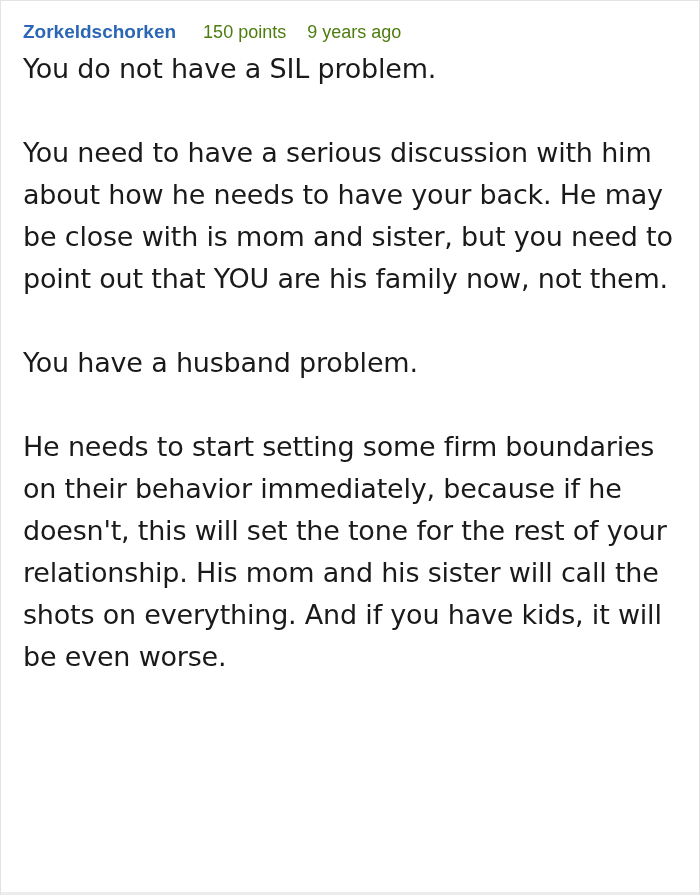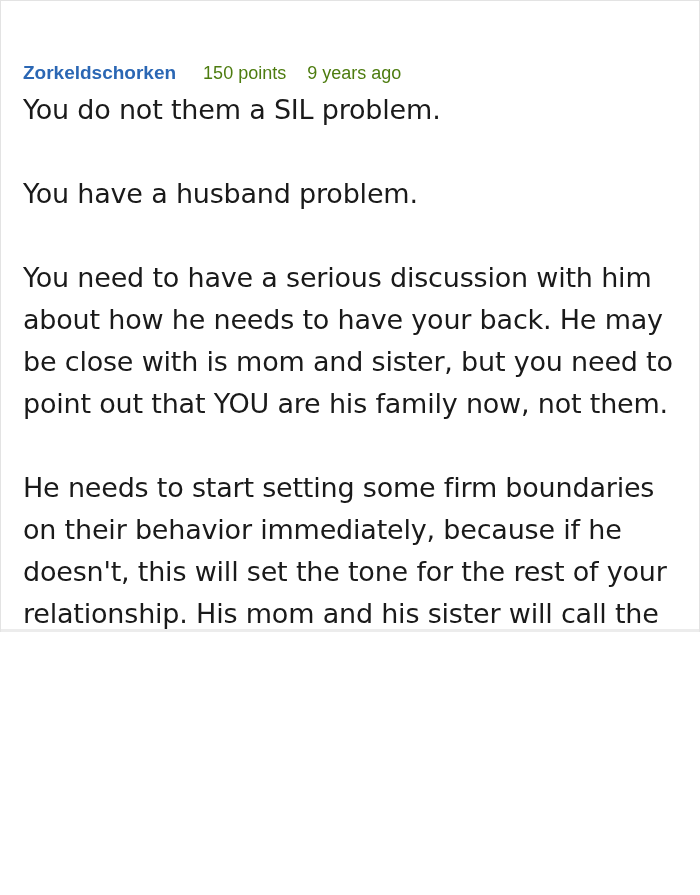--- a/index.html
+++ b/index.html
@@ -10,21 +10,21 @@
   body {
     width: 700px;
     height: 895px;
     overflow: hidden;
     font-family: "DejaVu Sans", sans-serif;
   }
   .comment-card {
     position: relative;
     box-sizing: border-box;
     width: 700px;
-    height: 632px;
+    height: 895px;
     background: #ffffff;
     border: 1px solid #e3e3e3;
     border-bottom: none;
     padding: 19px 24px 0 22px;
     overflow: hidden;
   }
   .comment-card::after {
     content: "";
     position: absolute;
     left: 0;
@@ -45,21 +45,21 @@
     font-weight: bold;
     font-size: 19px;
     text-decoration: none;
     cursor: pointer;
   }
   .meta {
     color: #4d7c0f;
     font-size: 18px;
   }
   .points { margin-left: 27px; }
-  .timestamp { margin-left: 21px; margin-top: 41px; }
+  .timestamp { margin-left: 21px; }
   .comment-body {
     margin-top: 4px;
   }
   .comment-body p {
     margin: 0 0 42px 0;
     font-size: 27px;
     line-height: 42px;
     color: #1a1a1a;
     white-space: pre-line;
     letter-spacing: -0.2px;
@@ -69,26 +69,26 @@
 <body>
 
 <div class="comment-card">
   <div class="comment-header">
     <a class="username">Zorkeldschorken</a>
     <span class="meta points">150 points</span>
     <span class="meta timestamp">9 years ago</span>
   </div>
 
   <div class="comment-body">
-    <p>You do not them a SIL problem.</p>
-    <p>You have a husband problem.</p>
+    <p>You do not have a SIL problem.</p>
     <p>You need to have a serious discussion with him
 about how he needs to have your back. He may
 be close with is mom and sister, but you need to
 point out that YOU are his family now, not them.</p>
+    <p>You have a husband problem.</p>
     <p>He needs to start setting some firm boundaries
 on their behavior immediately, because if he
 doesn't, this will set the tone for the rest of your
 relationship. His mom and his sister will call the
 shots on everything. And if you have kids, it will
 be even worse.</p>
   </div>
 </div>
 
 </body></html>

